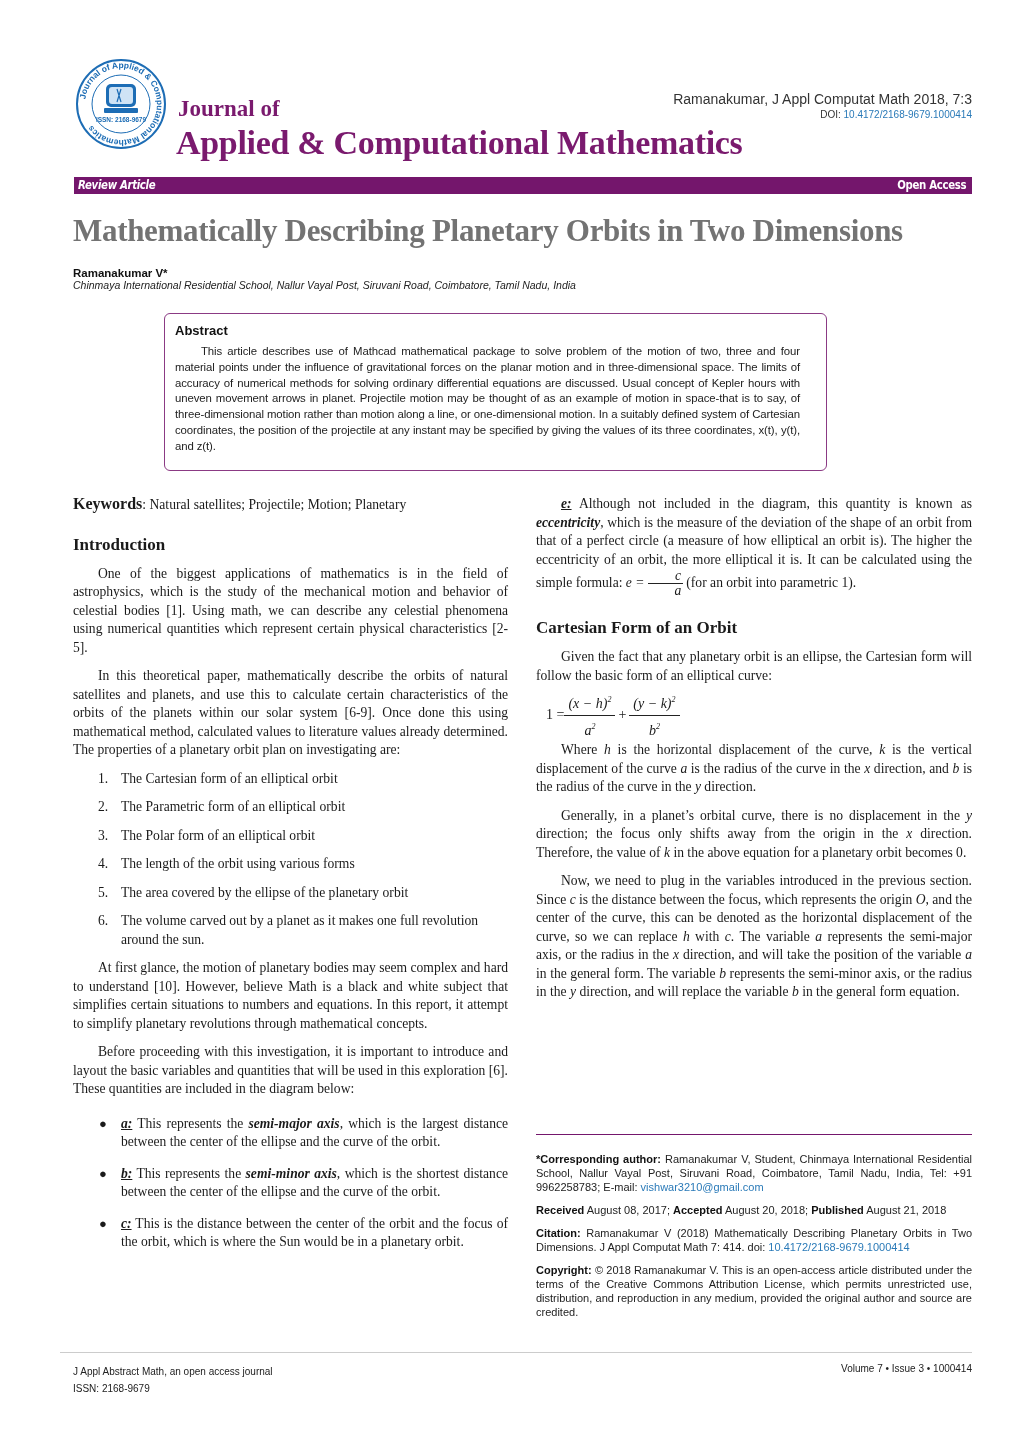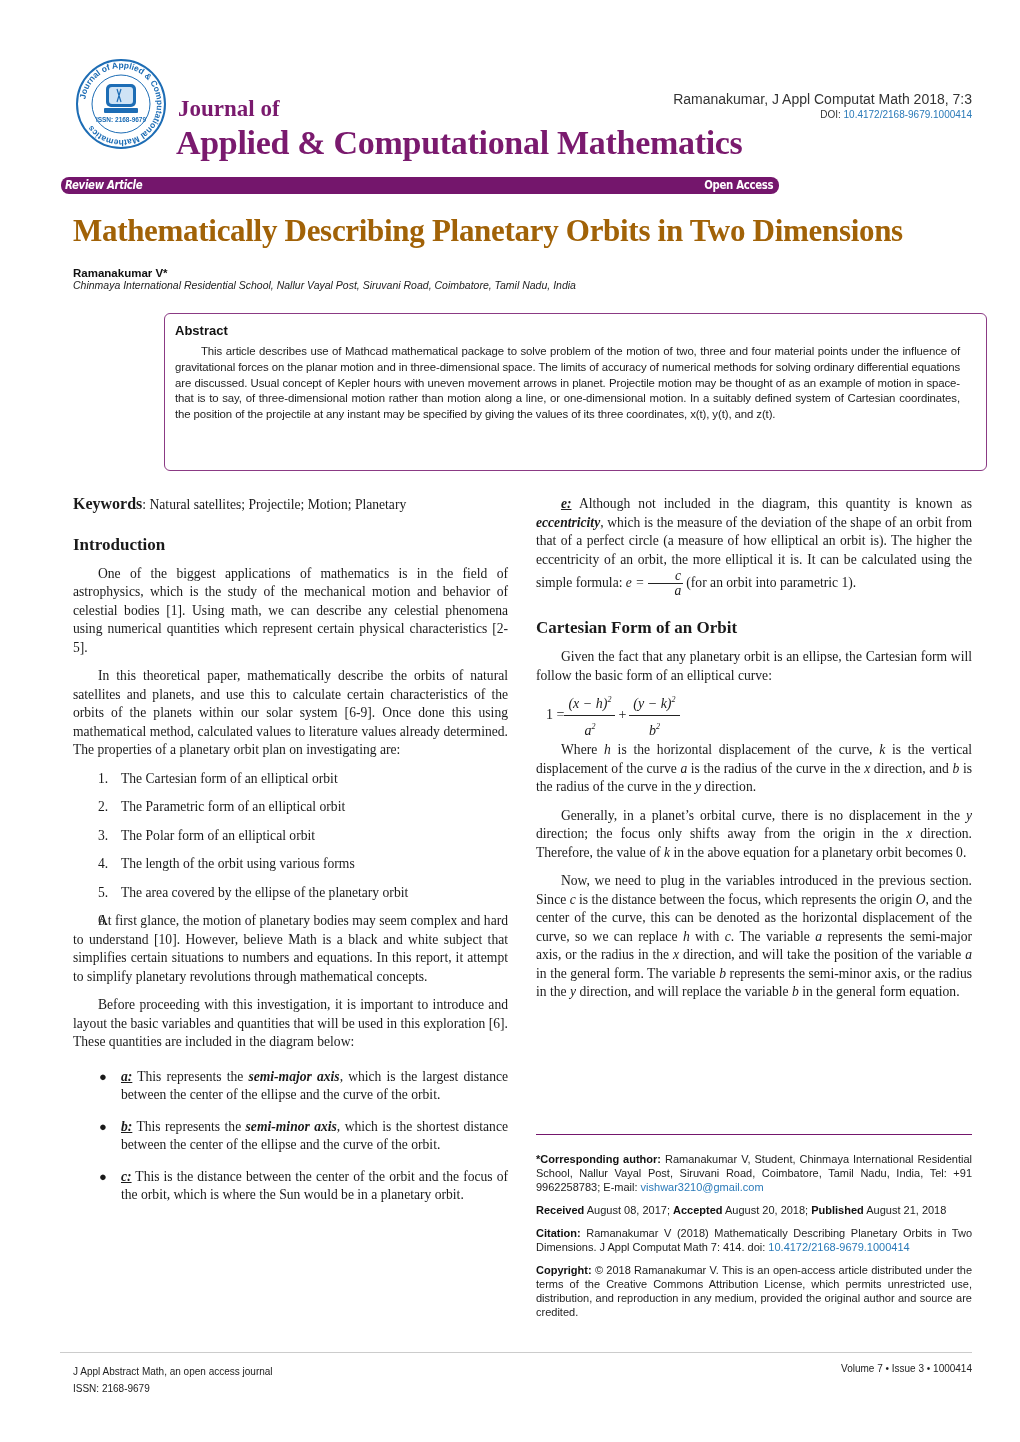--- a/index.html
+++ b/index.html
@@ -8,30 +8,30 @@
   .abs { position: absolute; }
 
   
   .logo { left: 75px; top: 58px; width: 92px; height: 92px; }
   .journal-of { left: 178px; top: 96px; font-family: "Liberation Serif", serif; font-weight: bold; font-size: 23px; color: #7a1a6e; }
   .journal-name { left: 176px; top: 124px; font-family: "Liberation Serif", serif; font-weight: bold; font-size: 34px; color: #7a1a6e; letter-spacing: -0.3px; white-space: nowrap; }
   .cite-line { right: 48px; top: 91px; font-family: "Liberation Sans", sans-serif; font-size: 14px; color: #333; text-align: center; white-space: nowrap; }
   .doi-line { right: 48px; top: 109px; font-family: "Liberation Sans", sans-serif; font-size: 10px; color: #333; text-align: right; white-space: nowrap; }
   .link { color: #2a7ab8; }
 
-  .bar { left: 61px; top: 177px; width: 718px; height: 17px; background: #74166c; border-radius: 8px; }
+  .bar { left: 74px; top: 177px; width: 898px; height: 17px; background: #74166c; }
   .bar-left { position: absolute; left: 4px; top: 0px; font-family: "DejaVu Sans", sans-serif; font-weight: bold; font-style: italic; font-size: 12px; line-height: 17px; color: #fff; letter-spacing: -0.4px; transform: scaleX(0.85); transform-origin: left center; }
   .bar-right { position: absolute; right: 6px; top: 0px; font-family: "DejaVu Sans", sans-serif; font-weight: bold; font-size: 12px; line-height: 17px; color: #fff; letter-spacing: -0.4px; transform: scaleX(0.85); transform-origin: right center; }
 
-  .title { left: 73px; top: 213px; font-family: "Liberation Serif", serif; font-size: 31px; color: #a16207; white-space: nowrap; letter-spacing: -0.3px; }
+  .title { left: 73px; top: 213px; font-family: "Liberation Serif", serif; font-size: 31px; color: #737373; white-space: nowrap; letter-spacing: -0.3px; }
   .author { left: 73px; top: 259px; font-family: "Liberation Sans", sans-serif; font-weight: bold; font-size: 11.5px; color: #111; margin-top: 8px; }
   .affil { left: 73px; top: 279px; font-family: "Liberation Sans", sans-serif; font-style: italic; font-size: 10.5px; color: #222; white-space: nowrap; }
 
   
-  .abstract { left: 164px; top: 313px; width: 823px; height: 158px; border: 1.5px solid #8b3a84; border-radius: 6px; padding: 9px 26px 8px 10px; }
+  .abstract { left: 164px; top: 313px; width: 663px; height: 158px; border: 1.5px solid #8b3a84; border-radius: 6px; padding: 9px 26px 8px 10px; }
   .abstract-h { font-family: "Liberation Sans", sans-serif; font-weight: bold; font-size: 13px; color: #111; margin-bottom: 6px; }
   .abstract-p { font-family: "Liberation Sans", sans-serif; font-size: 11.4px; line-height: 15.8px; color: #222; text-align: justify; text-indent: 26px; letter-spacing: -0.1px; }
 
   
   .col { font-family: "Liberation Serif", serif; font-size: 13.6px; line-height: 18.5px; color: #1a1a1a; }
   .col p { text-align: justify; }
   .indent { text-indent: 25px; }
   .left-col { left: 73px; top: 495px; width: 435px; }
   .right-col { left: 536px; top: 495px; width: 436px; }
 
@@ -115,21 +115,21 @@
   <p><span class="kw-label">Keywords</span><span>: Natural satellites; Projectile; Motion; Planetary</span></p>
   <h2 class="h2">Introduction</h2>
   <p class="indent">One of the biggest applications of mathematics is in the field of astrophysics, which is the study of the mechanical motion and behavior of celestial bodies [1]. Using math, we can describe any celestial phenomena using numerical quantities which represent certain physical characteristics [2-5].</p>
   <p class="indent gap">In this theoretical paper, mathematically describe the orbits of natural satellites and planets, and use this to calculate certain characteristics of the orbits of the planets within our solar system [6-9]. Once done this using mathematical method, calculated values to literature values already determined. The properties of a planetary orbit plan on investigating are:</p>
   <ol class="numlist">
     <li><span class="num">1.</span><span>The Cartesian form of an elliptical orbit</span></li>
     <li><span class="num">2.</span><span>The Parametric form of an elliptical orbit</span></li>
     <li><span class="num">3.</span><span>The Polar form of an elliptical orbit</span></li>
     <li><span class="num">4.</span><span>The length of the orbit using various forms</span></li>
     <li><span class="num">5.</span><span>The area covered by the ellipse of the planetary orbit</span></li>
-    <li><span class="num">6.</span></li>
+    <li><span class="num">6.</span><span>The volume carved out by a planet as it makes one full revolution around the sun.</span></li>
   </ol>
   <p class="indent gap">At first glance, the motion of planetary bodies may seem complex and hard to understand [10]. However, believe Math is a black and white subject that simplifies certain situations to numbers and equations. In this report, it attempt to simplify planetary revolutions through mathematical concepts.</p>
   <p class="indent gap">Before proceeding with this investigation, it is important to introduce and layout the basic variables and quantities that will be used in this exploration [6]. These quantities are included in the diagram below:</p>
   <ul class="bullets">
     <li><span class="dot">●</span><span class="u">a:</span><span> This represents the </span><span class="bi">semi-major axis</span><span>, which is the largest distance between the center of the ellipse and the curve of the orbit.</span></li>
     <li><span class="dot">●</span><span class="u">b:</span><span> This represents the </span><span class="bi">semi-minor axis</span><span>, which is the shortest distance between the center of the ellipse and the curve of the orbit.</span></li>
     <li><span class="dot">●</span><span class="u">c:</span><span> This is the distance between the center of the orbit and the focus of the orbit, which is where the Sun would be in a planetary orbit.</span></li>
   </ul>
 </div>
 

